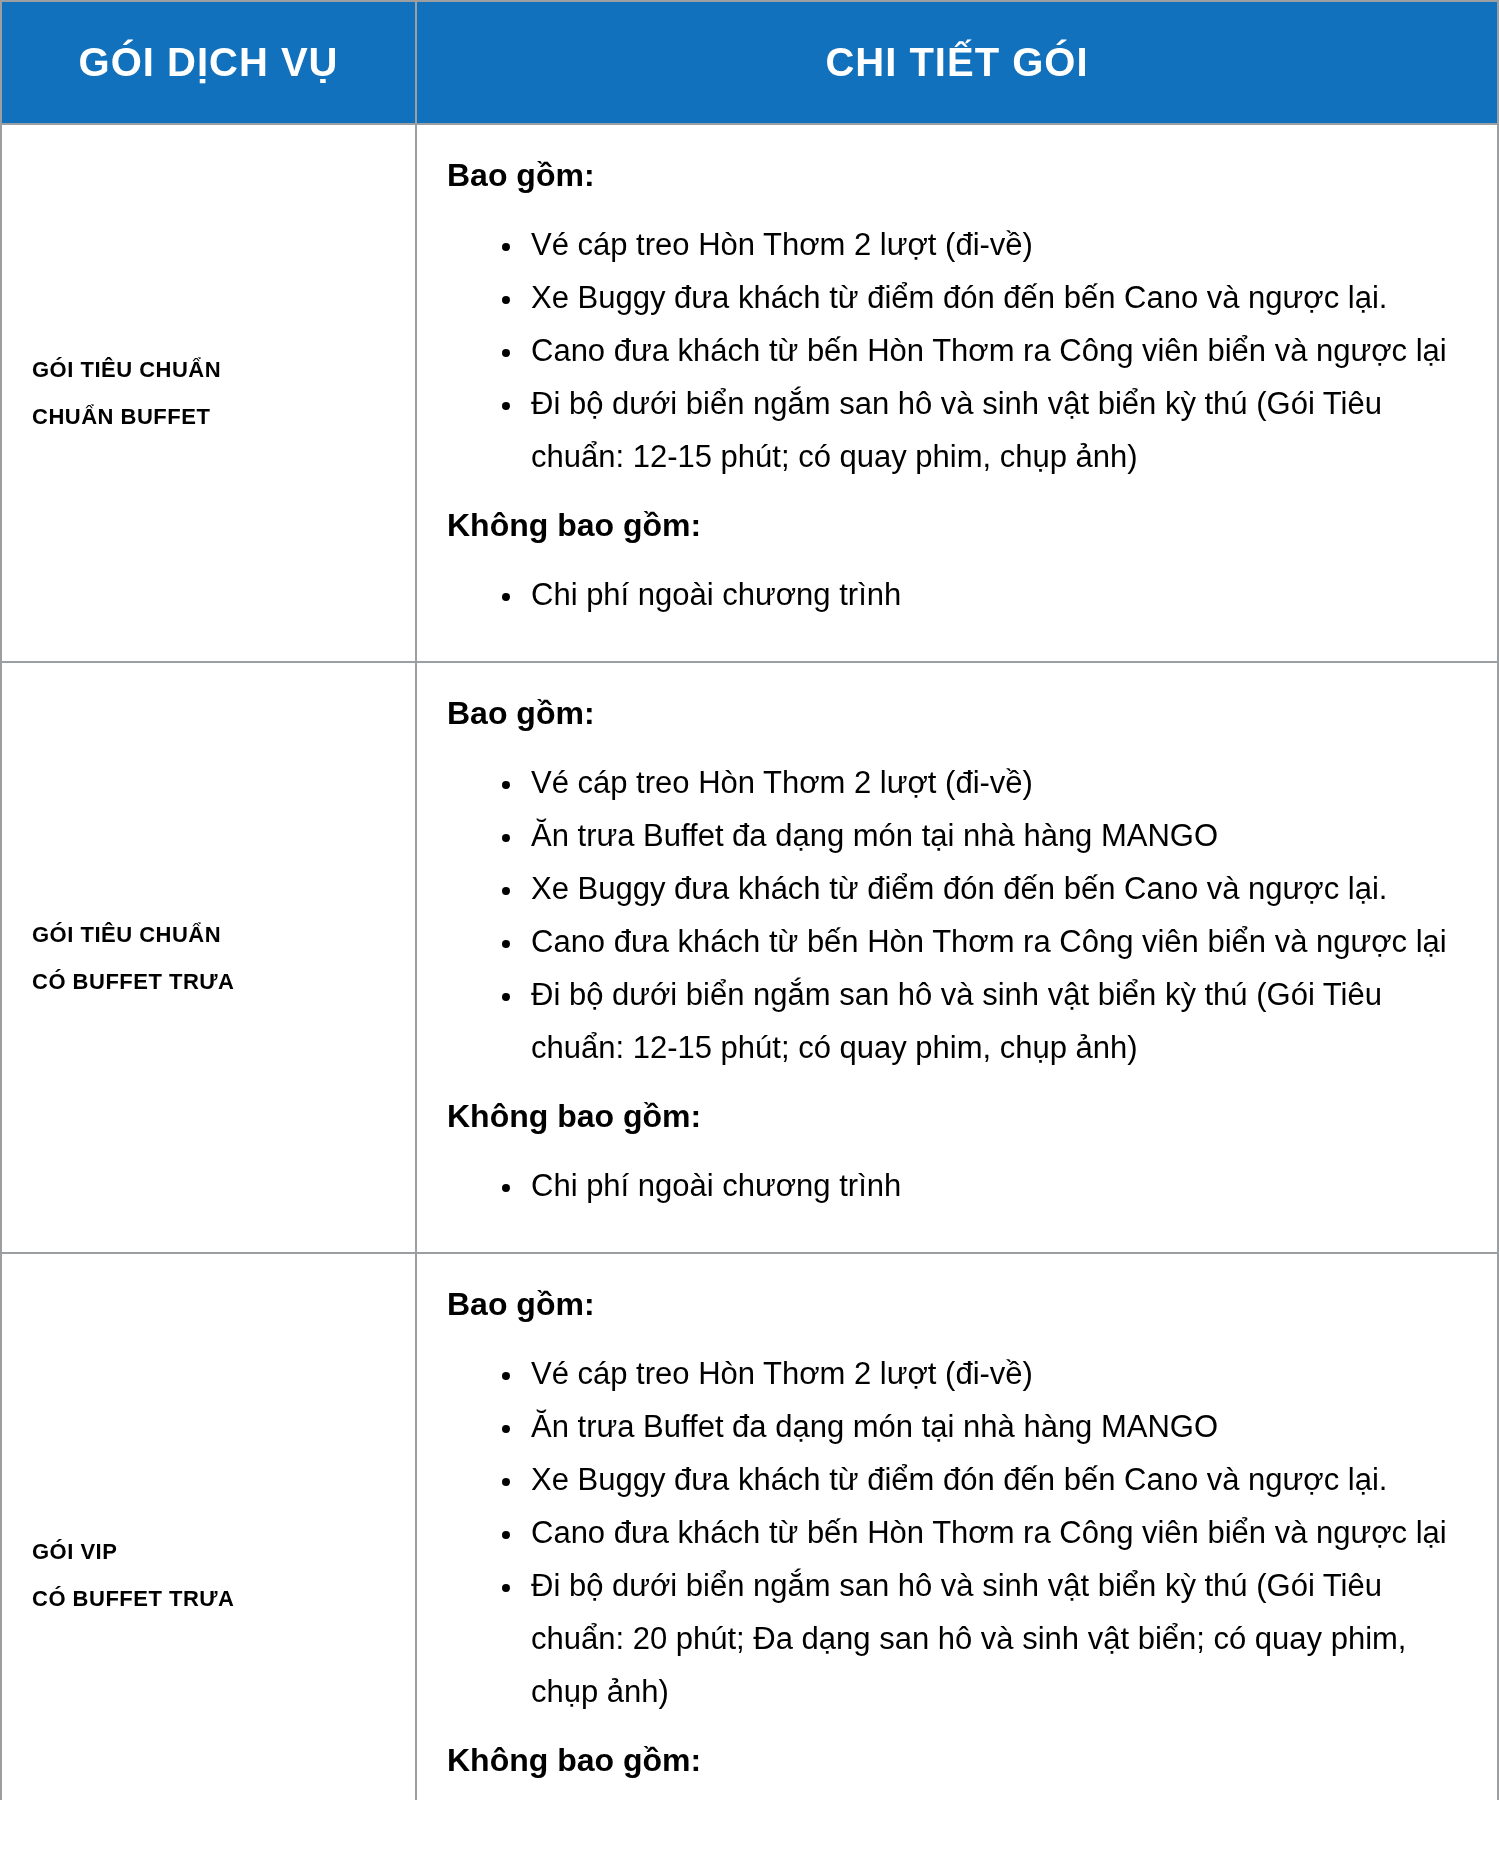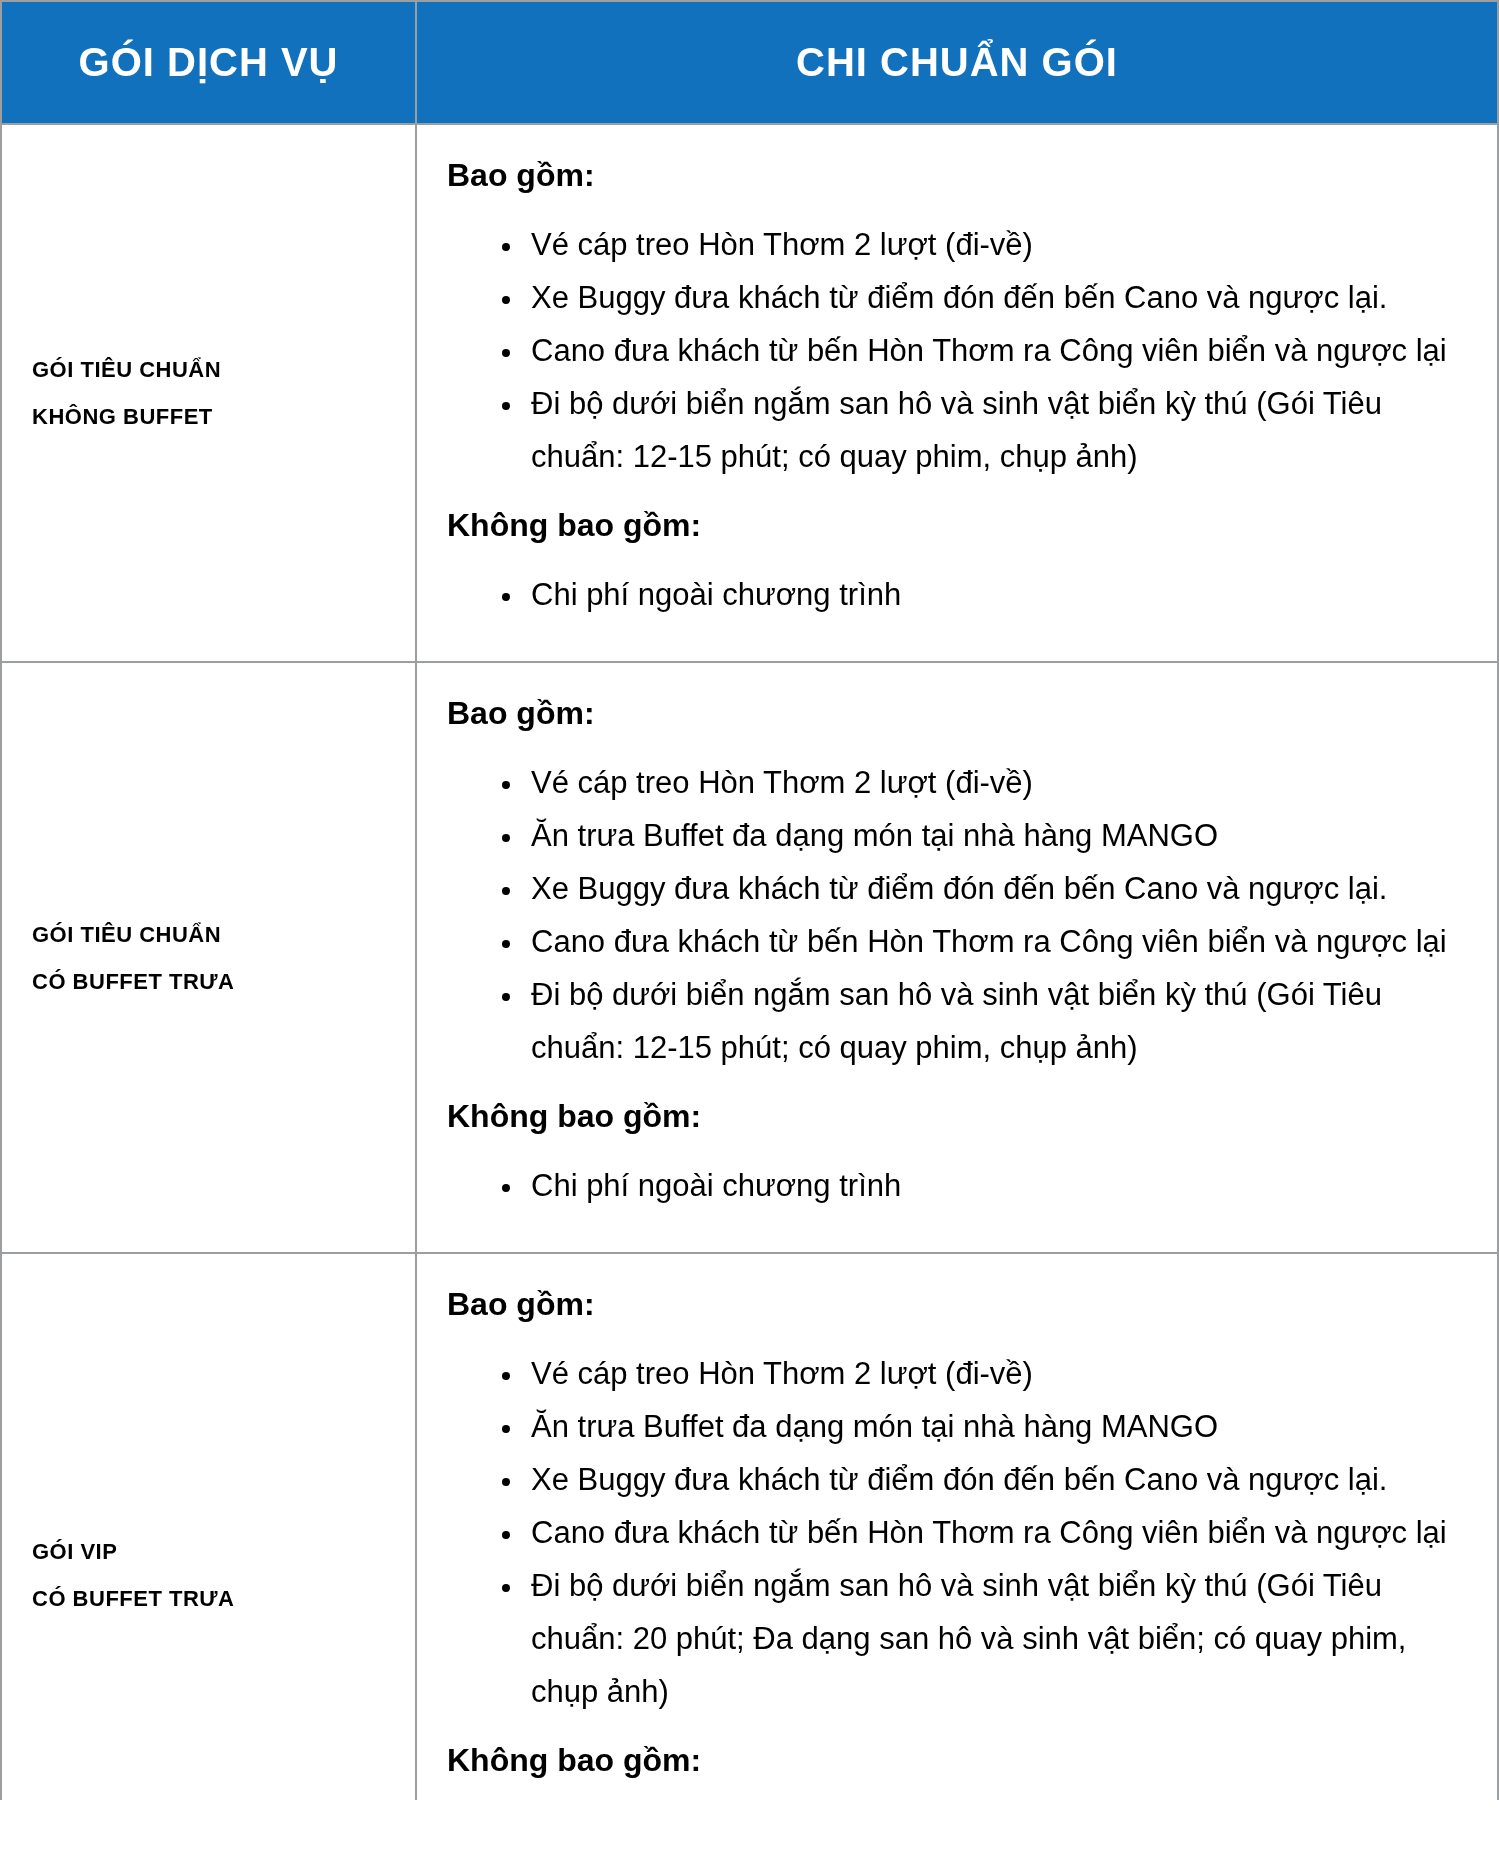--- a/index.html
+++ b/index.html
@@ -75,28 +75,28 @@
 
 <div class="page">
   <table class="pkg-table">
     <colgroup>
       <col class="c-package">
       <col class="c-details">
     </colgroup>
     <thead>
       <tr>
         <th>GÓI DỊCH VỤ</th>
-        <th>CHI CHUẨN GÓI</th>
+        <th>CHI TIẾT GÓI</th>
       </tr>
     </thead>
     <tbody id="table-body">
         <tr class="row-1">
           <td class="pkg-cell">
             <div>GÓI TIÊU CHUẨN</div>
-            <div>KHÔNG BUFFET</div>
+            <div>CHUẨN BUFFET</div>
           </td>
           <td class="detail-cell">
             <div class="sec-head">Bao gồm:</div>
             <ul>
               <li>Vé cáp treo Hòn Thơm 2 lượt (đi-về)</li>
               <li>Xe Buggy đưa khách từ điểm đón đến bến Cano và ngược lại.</li>
               <li>Cano đưa khách từ bến Hòn Thơm ra Công viên biển và ngược lại</li>
               <li>Đi bộ dưới biển ngắm san hô và sinh vật biển kỳ thú (Gói Tiêu chuẩn: 12-15 phút; có quay phim, chụp ảnh)</li>
             </ul>
             <div class="sec-head">Không bao gồm:</div>

